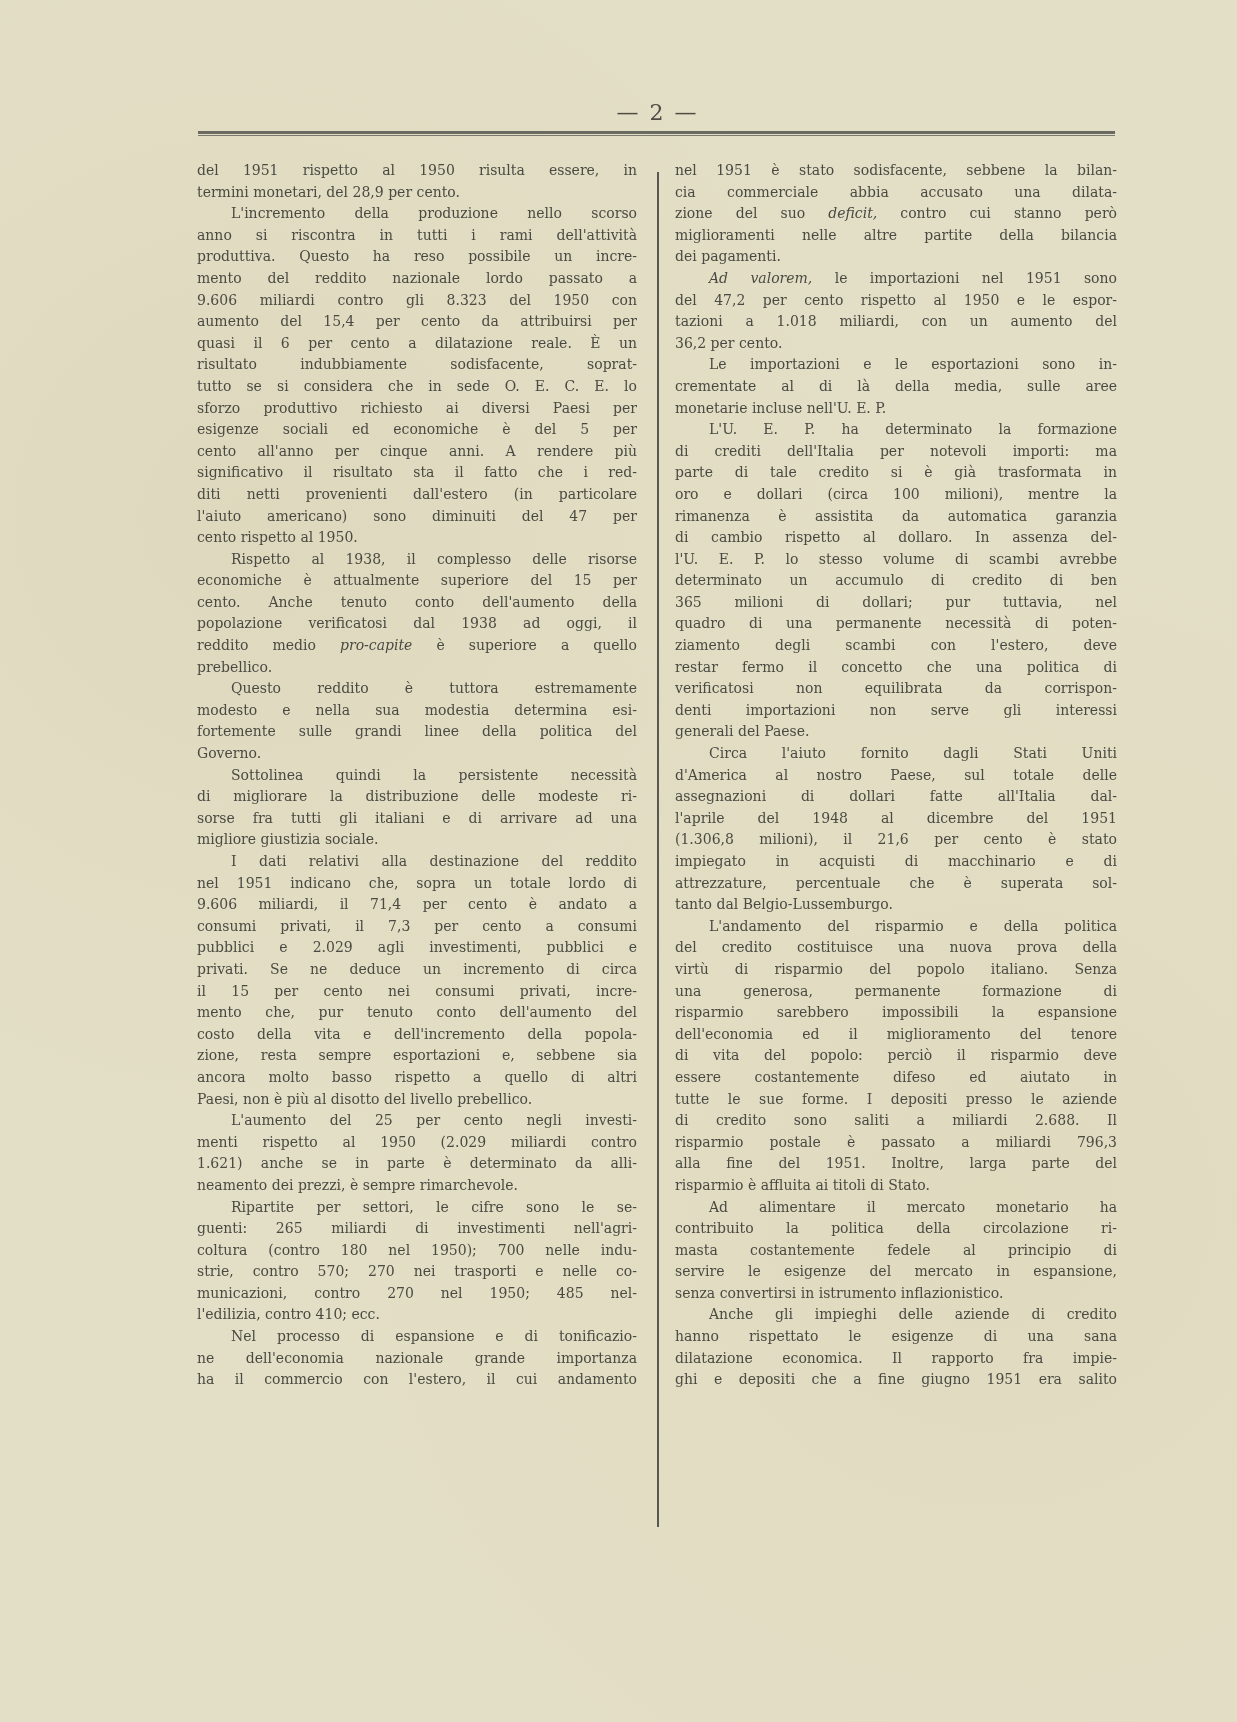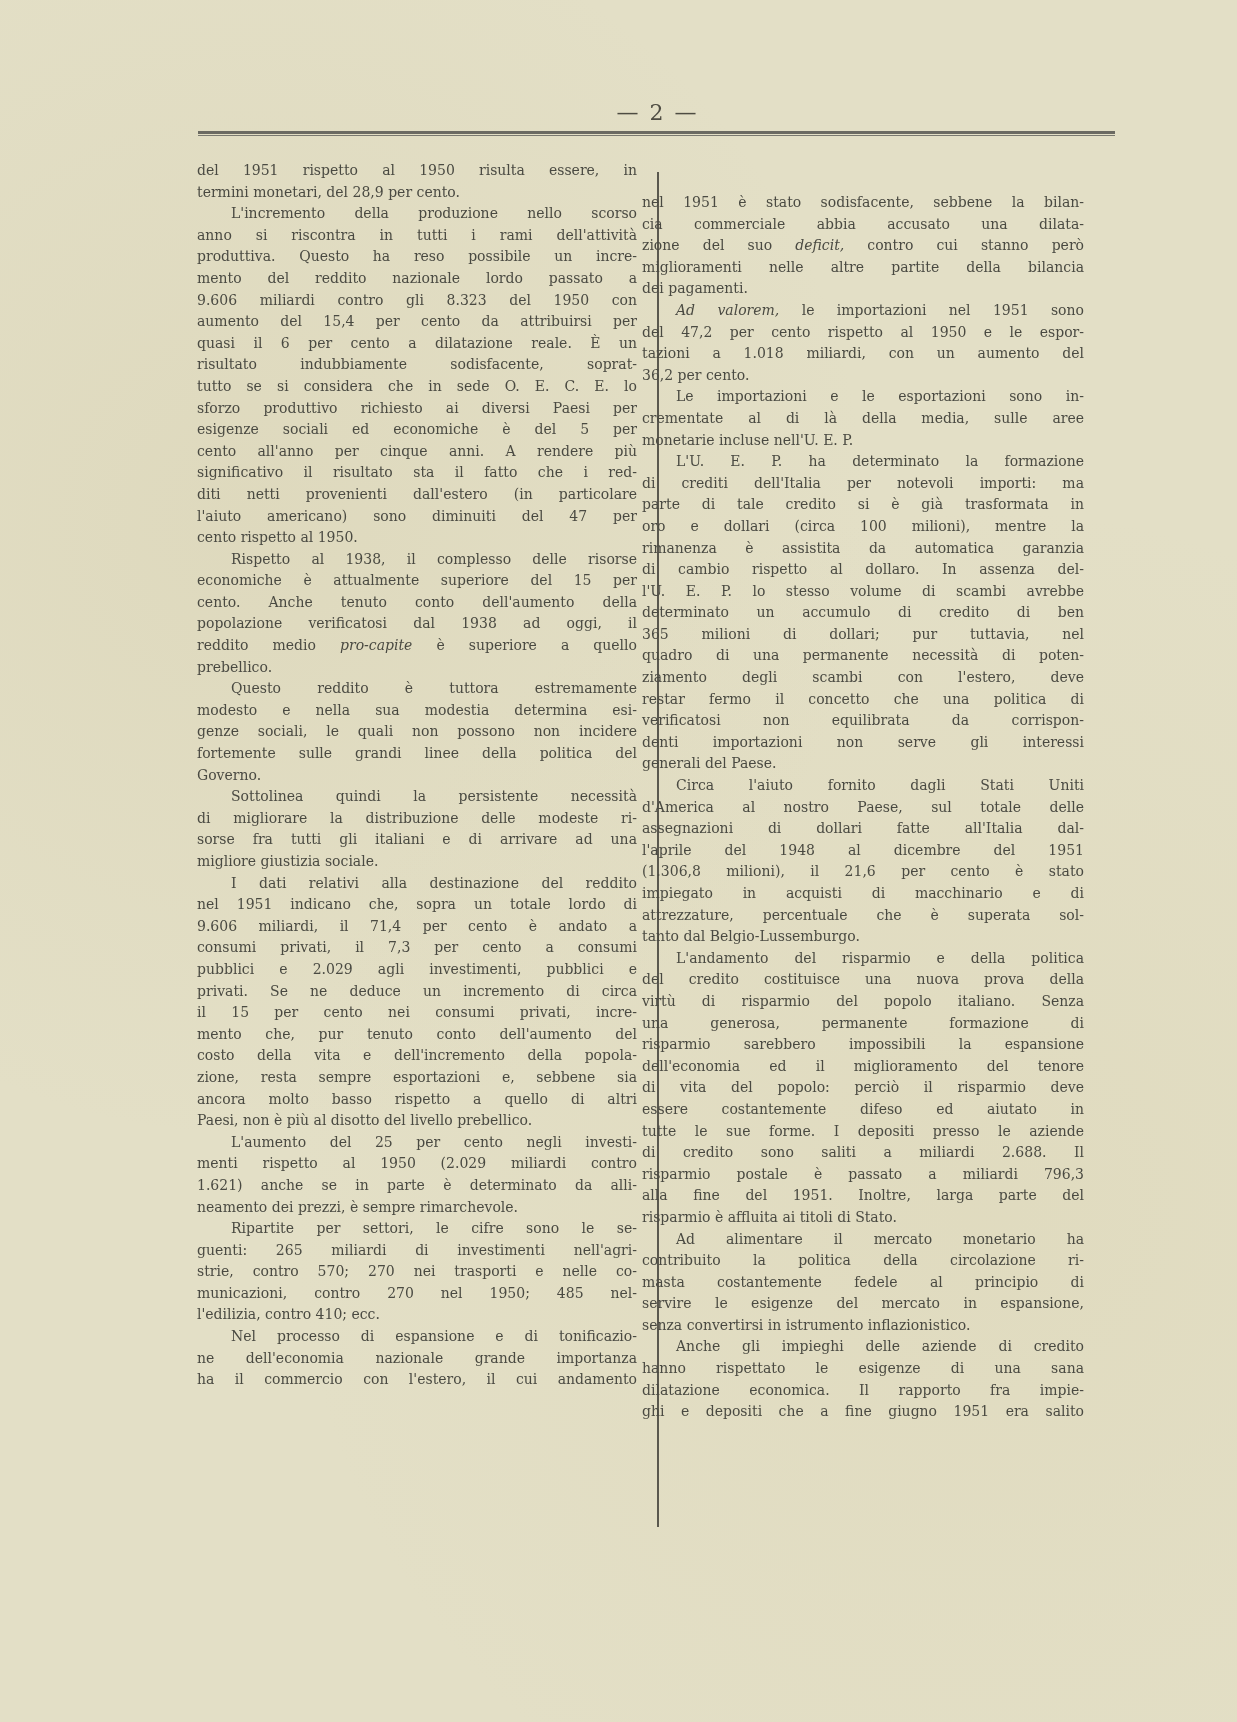--- a/index.html
+++ b/index.html
@@ -23,21 +23,21 @@
     position: absolute; left: 198px; width: 917px; top: 131px; height: 6px;
   }
   .rule .thick { position: absolute; left: 0; right: 0; top: 0; height: 3px; background: #6b6a62; }
   .rule .thin  { position: absolute; left: 0; right: 0; top: 4px; height: 1px; background: #7a7970; }
   .column {
     position: absolute; top: 160px;
     font-size: 14px; line-height: 21.6px;
     text-align: justify;
   }
   .col-left  { left: 197px; width: 440px; }
-  .col-right { left: 642px; width: 442px; margin-top: 32px; }
+  .col-right { left: 675px; width: 442px; }
   .line {
     display: block; white-space: nowrap;
     text-align: justify; text-align-last: justify;
     height: 21.6px;
   }
   .line.last { text-align-last: left; }
   .line.indent { padding-left: 34px; }
   .divider {
     position: absolute; left: 657px; top: 172px; width: 1.5px; height: 1355px;
     background: #5a584e;
@@ -74,21 +74,20 @@
     <span class="line">l'aiuto americano) sono diminuiti del 47 per</span>
     <span class="line last">cento rispetto al 1950.</span>
     <span class="line indent">Rispetto al 1938, il complesso delle risorse</span>
     <span class="line">economiche è attualmente superiore del 15 per</span>
     <span class="line">cento. Anche tenuto conto dell'aumento della</span>
     <span class="line">popolazione verificatosi dal 1938 ad oggi, il</span>
     <span class="line"><span>reddito medio </span><em>pro-capite</em><span> è superiore a quello</span></span>
     <span class="line last">prebellico.</span>
     <span class="line indent">Questo reddito è tuttora estremamente</span>
     <span class="line">modesto e nella sua modestia determina esi-</span>
-    <span class="line">genze sociali, le quali non possono non incidere</span>
     <span class="line">fortemente sulle grandi linee della politica del</span>
     <span class="line last">Governo.</span>
     <span class="line indent">Sottolinea quindi la persistente necessità</span>
     <span class="line">di migliorare la distribuzione delle modeste ri-</span>
     <span class="line">sorse fra tutti gli italiani e di arrivare ad una</span>
     <span class="line last">migliore giustizia sociale.</span>
     <span class="line indent">I dati relativi alla destinazione del reddito</span>
     <span class="line">nel 1951 indicano che, sopra un totale lordo di</span>
     <span class="line">9.606 miliardi, il 71,4 per cento è andato a</span>
     <span class="line">consumi privati, il 7,3 per cento a consumi</span>
@@ -99,20 +98,21 @@
     <span class="line">costo della vita e dell'incremento della popola-</span>
     <span class="line">zione, resta sempre esportazioni e, sebbene sia</span>
     <span class="line">ancora molto basso rispetto a quello di altri</span>
     <span class="line last">Paesi, non è più al disotto del livello prebellico.</span>
     <span class="line indent">L'aumento del 25 per cento negli investi-</span>
     <span class="line">menti rispetto al 1950 (2.029 miliardi contro</span>
     <span class="line">1.621) anche se in parte è determinato da alli-</span>
     <span class="line last">neamento dei prezzi, è sempre rimarchevole.</span>
     <span class="line indent">Ripartite per settori, le cifre sono le se-</span>
     <span class="line">guenti: 265 miliardi di investimenti nell'agri-</span>
+    <span class="line">coltura (contro 180 nel 1950); 700 nelle indu-</span>
     <span class="line">strie, contro 570; 270 nei trasporti e nelle co-</span>
     <span class="line">municazioni, contro 270 nel 1950; 485 nel-</span>
     <span class="line last">l'edilizia, contro 410; ecc.</span>
     <span class="line indent">Nel processo di espansione e di tonificazio-</span>
     <span class="line">ne dell'economia nazionale grande importanza</span>
     <span class="line">ha il commercio con l'estero, il cui andamento</span>
   </div>
 <div class="divider"></div>
 <div class="column col-right" id="col-right">
     <span class="line">nel 1951 è stato sodisfacente, sebbene la bilan-</span>

